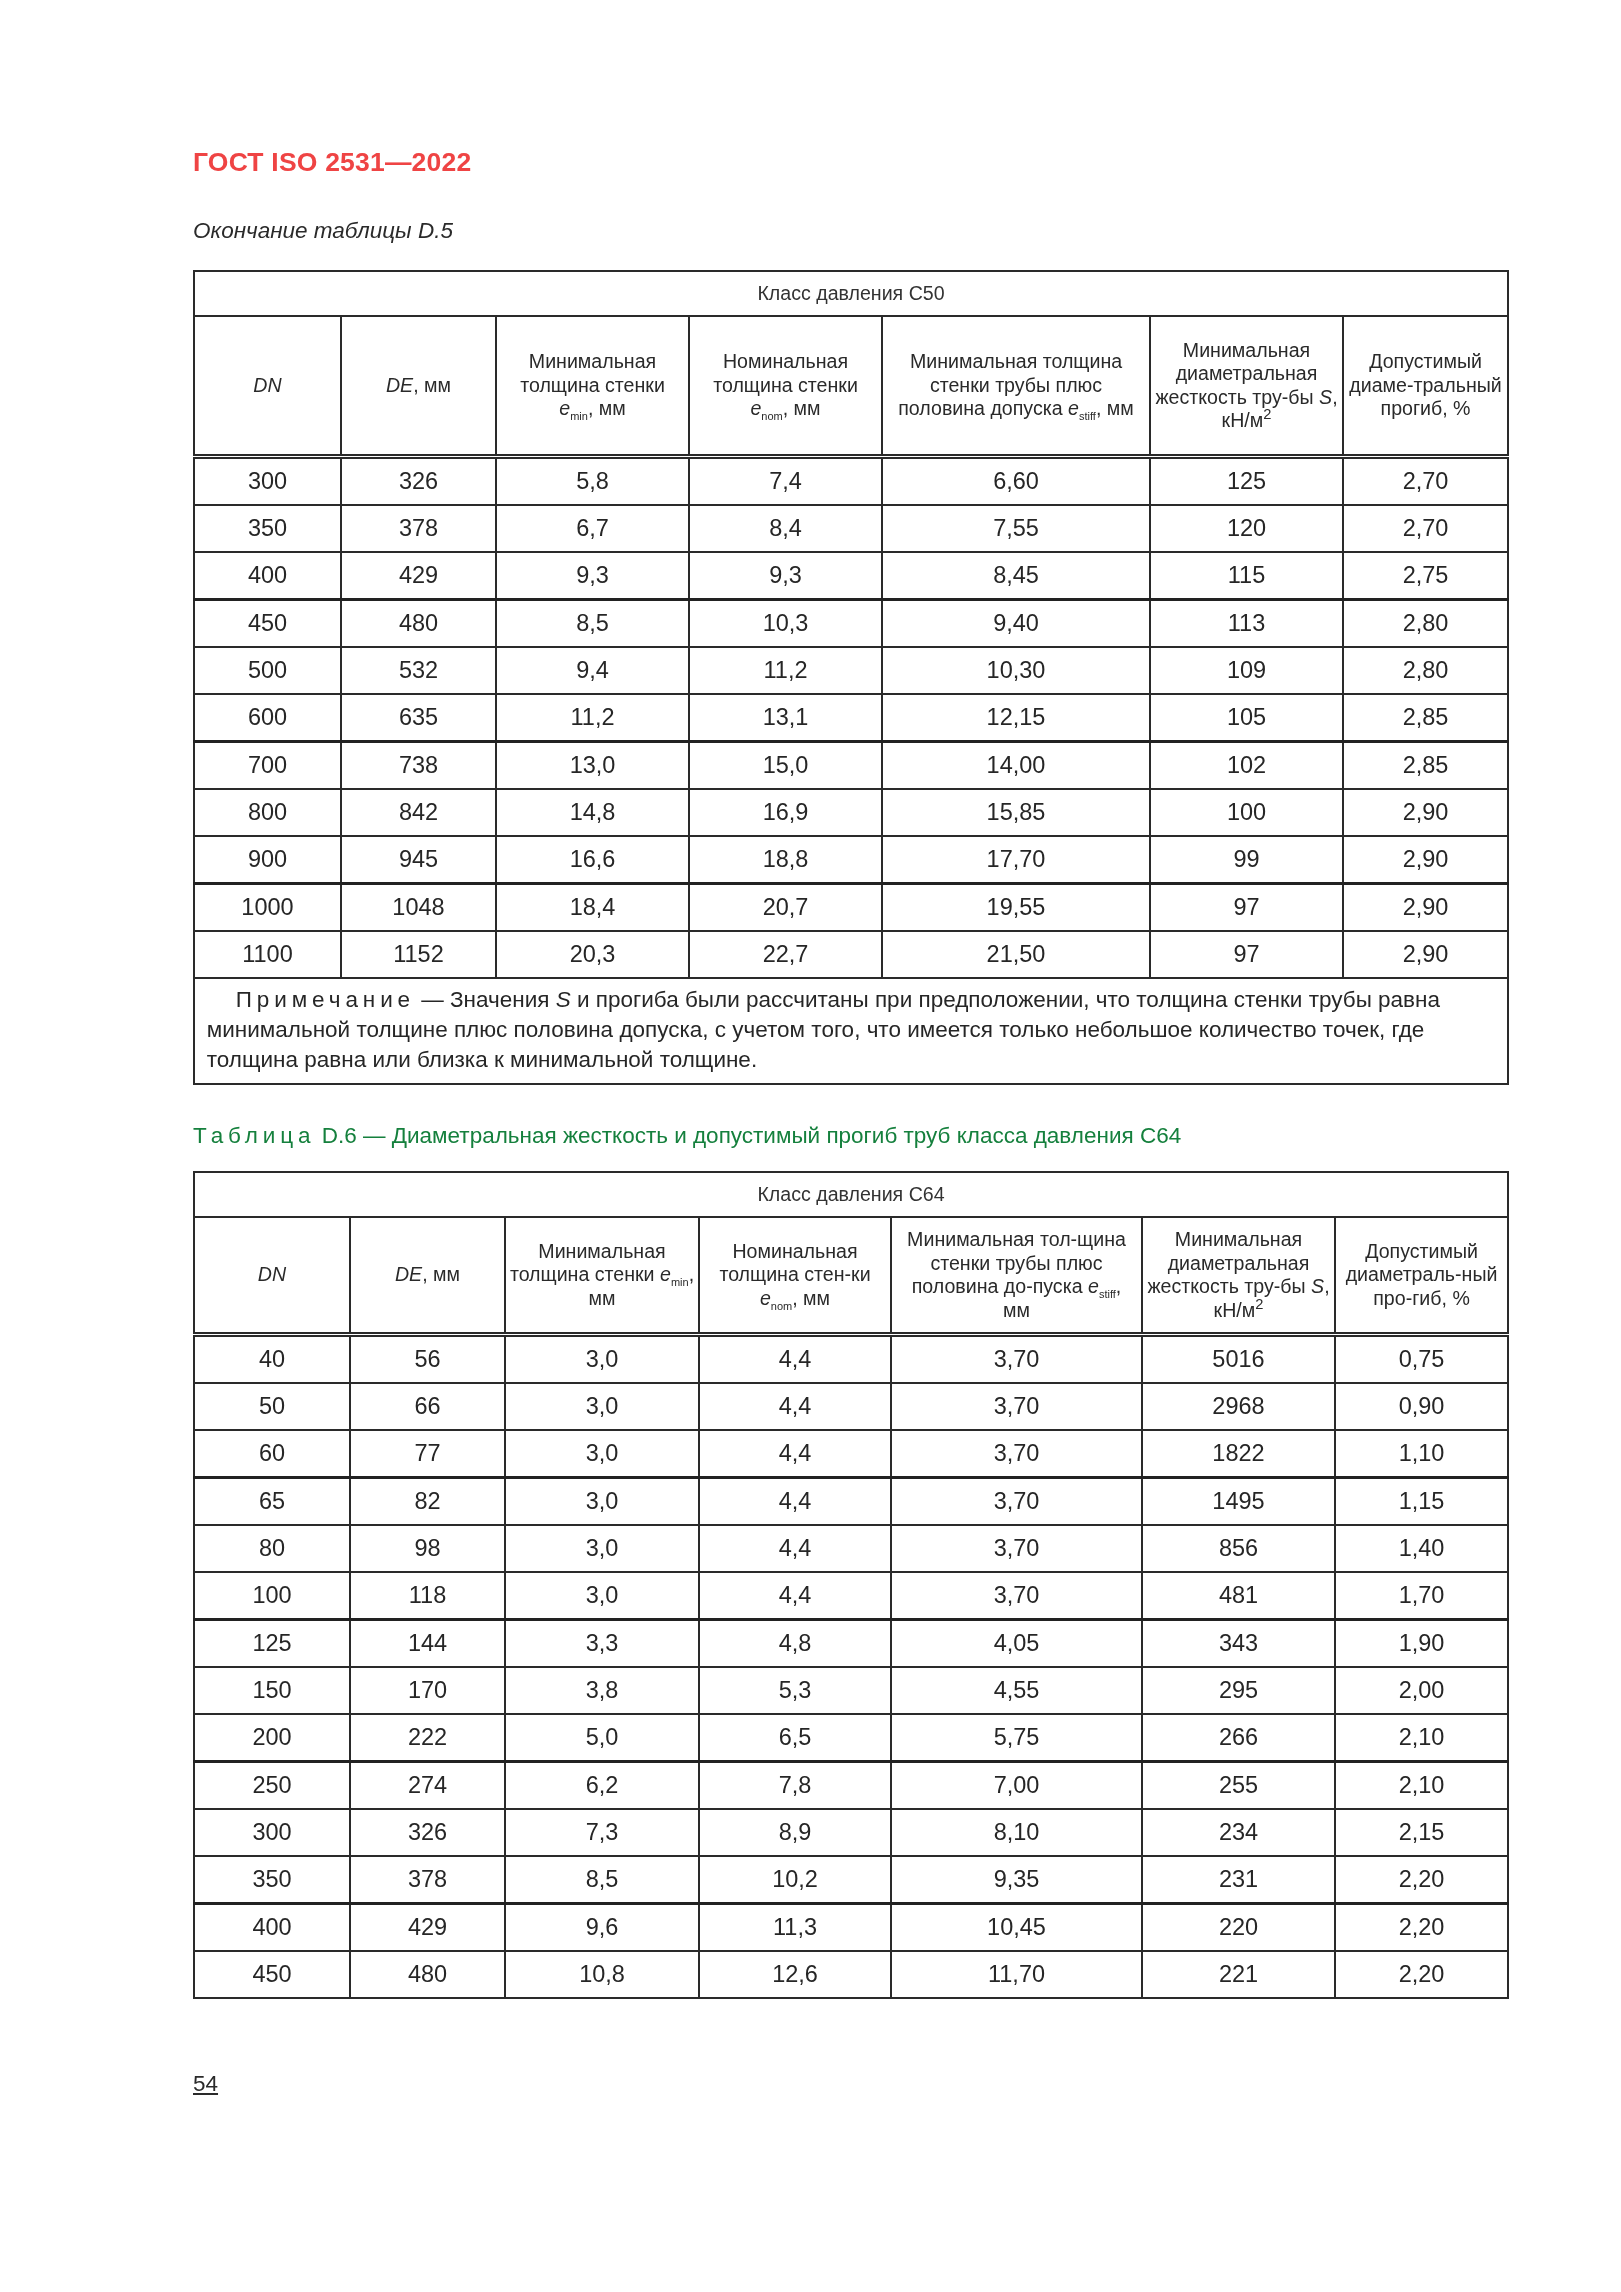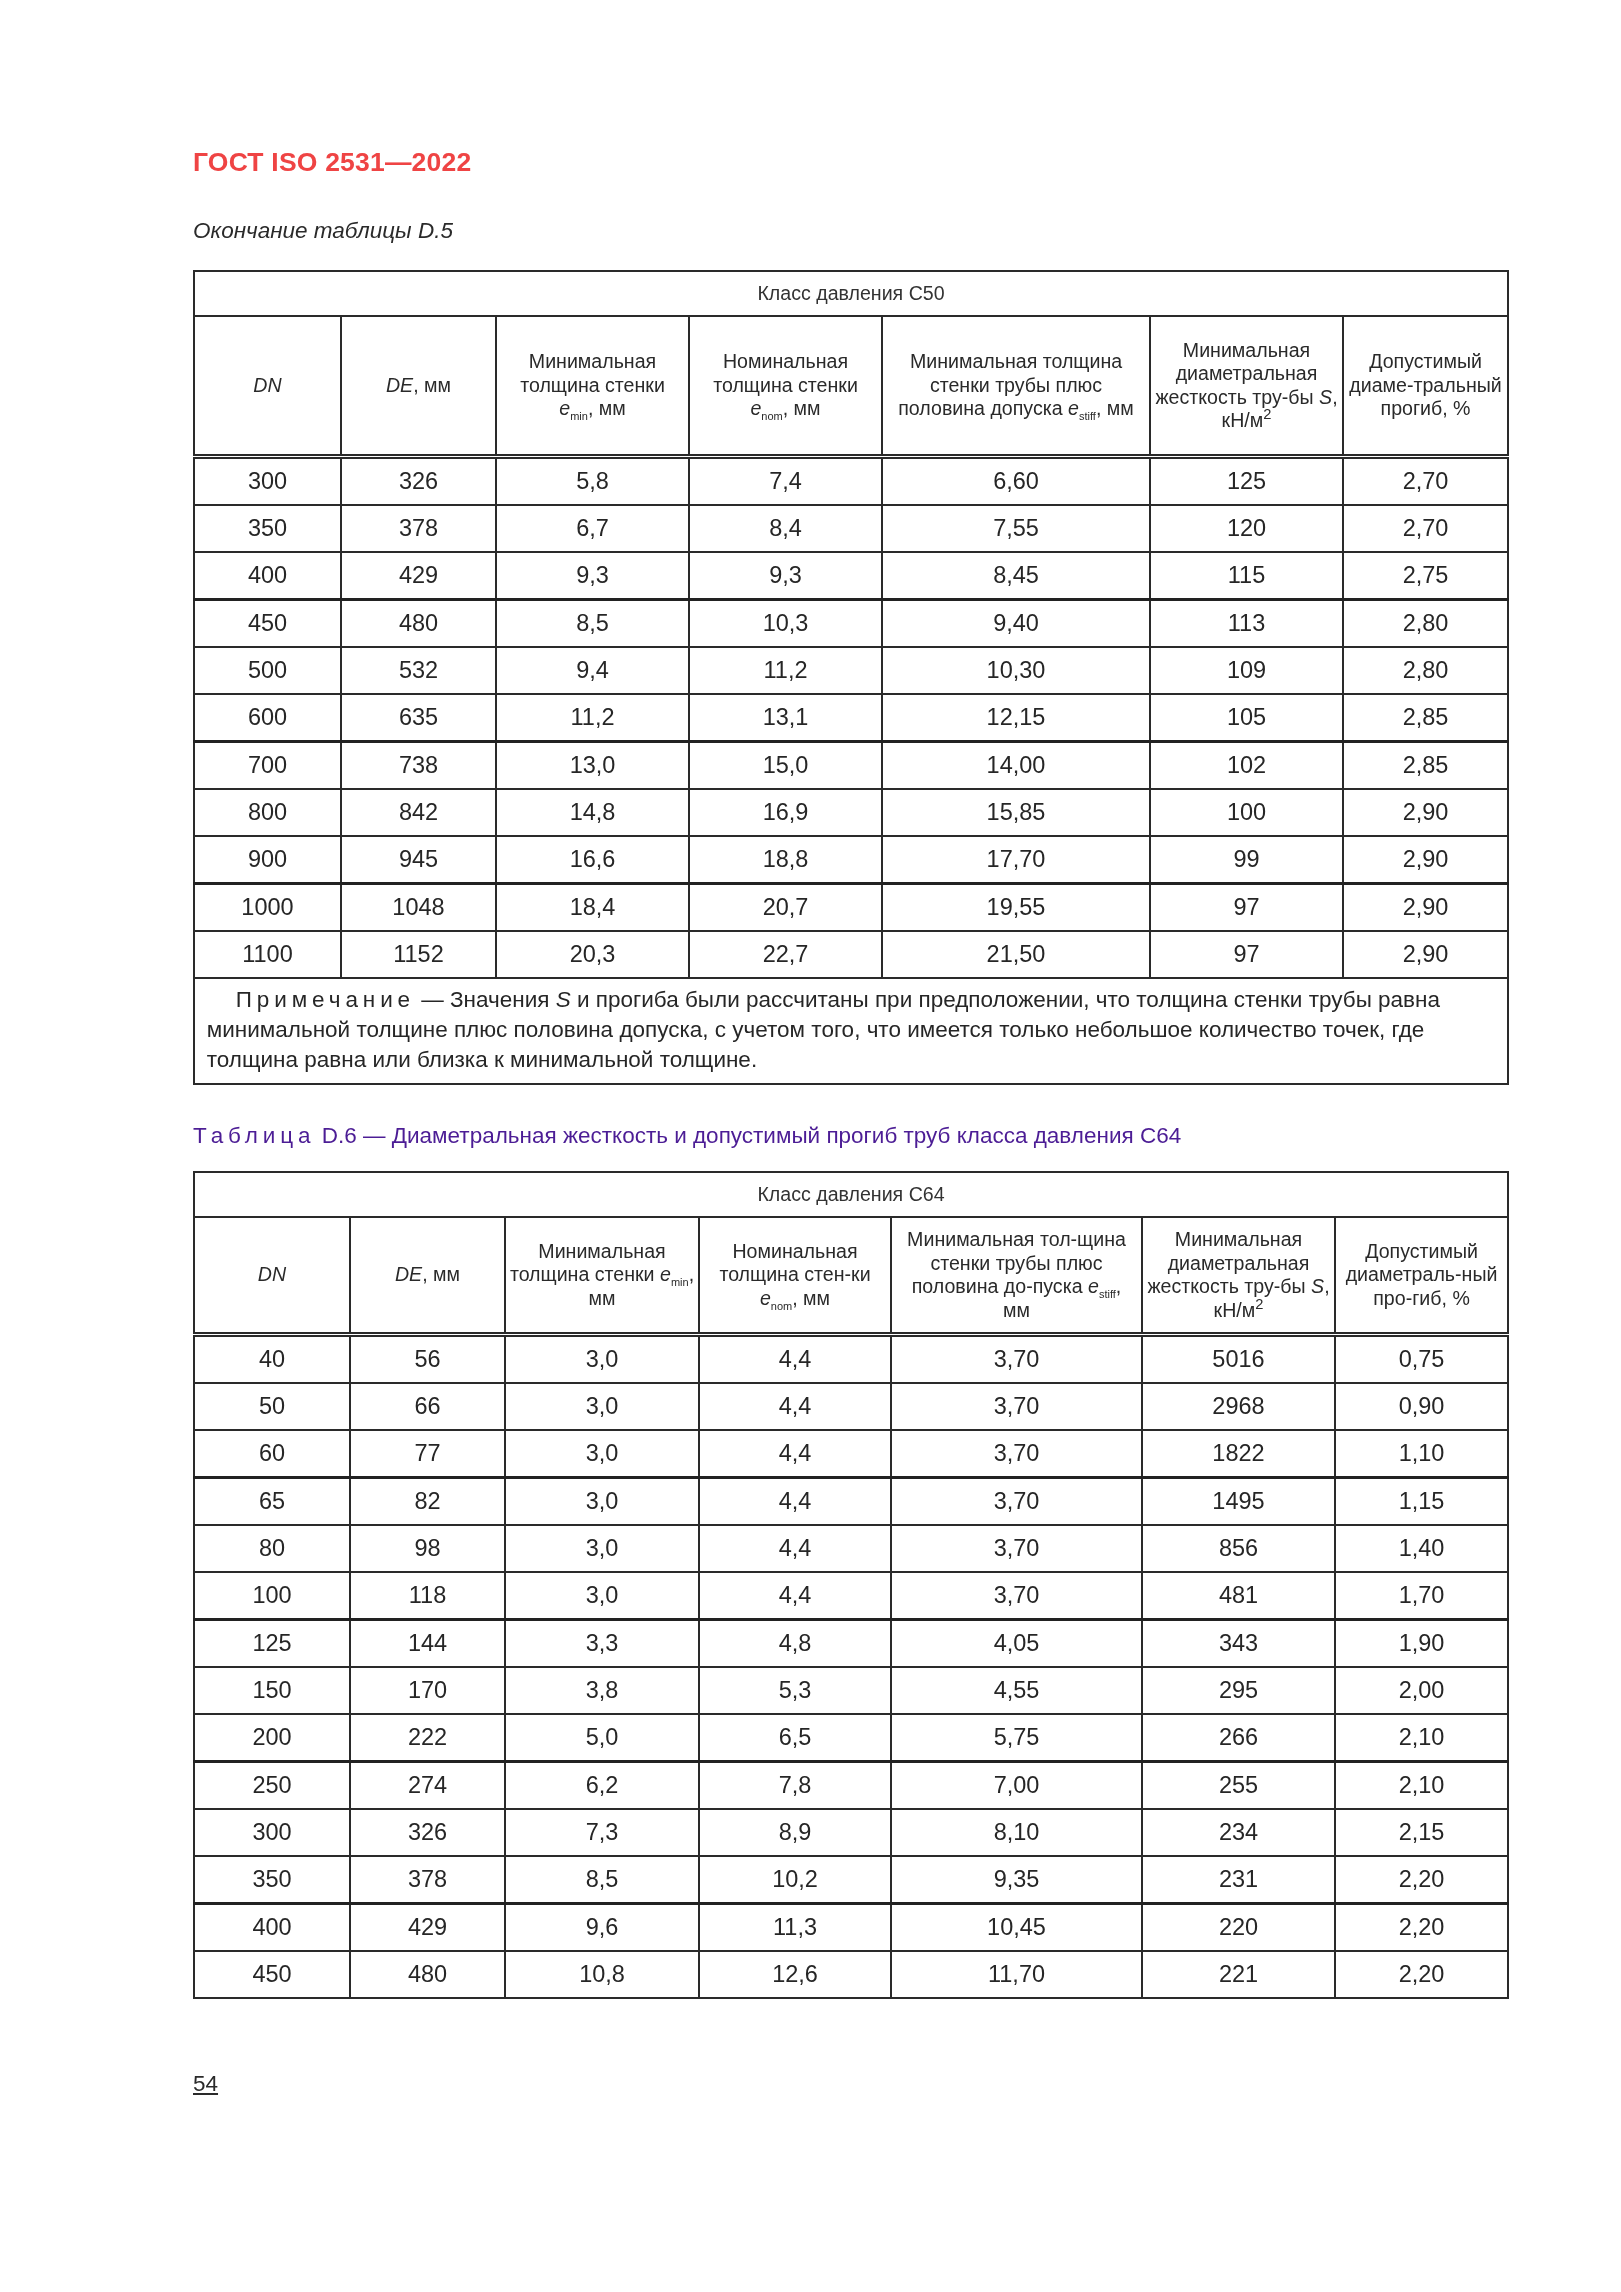--- a/index.html
+++ b/index.html
@@ -1,21 +1,21 @@
 <!DOCTYPE html>
 <html><head>
 <meta charset="utf-8">
 <style>
   html, body { margin: 0; padding: 0; background: #ffffff; }
   body { width: 1621px; height: 2293px; position: relative; overflow: hidden;
          font-family: "Liberation Sans", "DejaVu Sans", sans-serif; color: #232323; }
   .abs { position: absolute; }
   .doc-header { left: 193px; top: 147px; font-size: 26.5px; font-weight: bold; color: #ef4444; letter-spacing: 0.2px; }
   .cont-caption { left: 193px; top: 218px; font-size: 22.5px; font-style: italic; color: #2a2a2a; }
-  .table-caption { left: 193px; top: 1123px; font-size: 22.5px; color: #4c1d95; }
+  .table-caption { left: 193px; top: 1123px; font-size: 22.5px; color: #15803d; }
   .spaced { letter-spacing: 4.9px; }
   .page-number { left: 193px; top: 2071px; font-size: 22.5px; color: #2a2a2a; text-decoration: underline; }
 
   table.gt { position: absolute; left: 193px; border-collapse: collapse; table-layout: fixed;
              border: 2.9px solid #222; }
   table.gt td, table.gt th { border: 2px solid #2a2a2a; text-align: center; vertical-align: middle;
              padding: 0 3.9px; font-weight: normal; }
   table.gt th.cls { height: 43px; font-size: 19.6px; color: #333; border-radius: 17px; }
   table.gt th.hd { font-size: 19.6px; line-height: 23.5px; color: #2a2a2a; }
   table.gt tr.hdrow th { border-bottom: 5.9px double #2a2a2a; }

